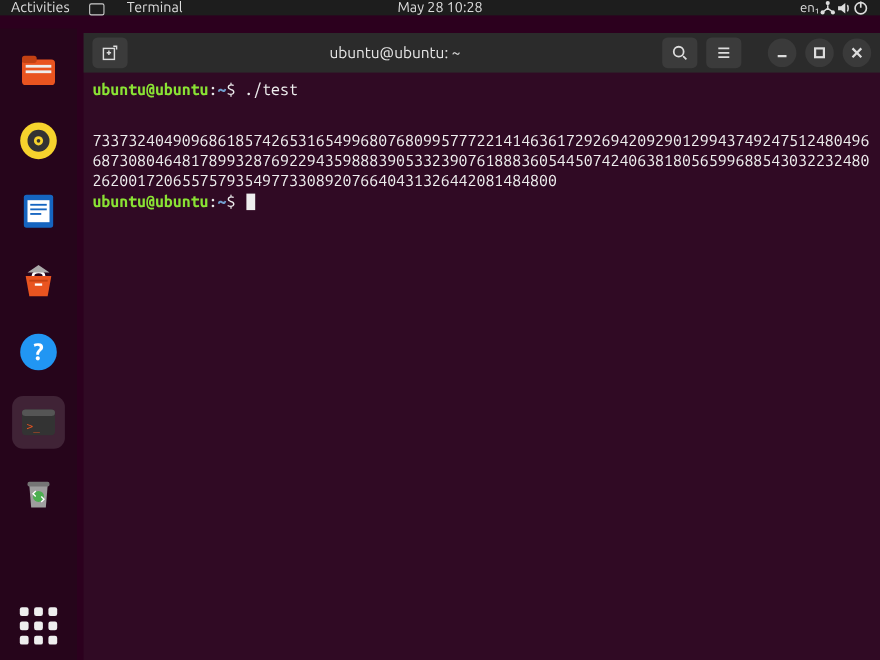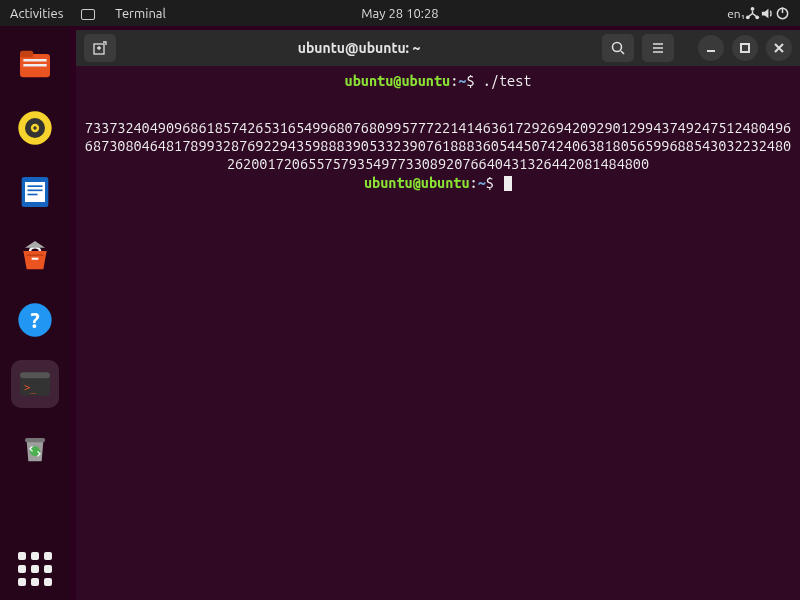--- a/index.html
+++ b/index.html
@@ -5,21 +5,21 @@
     * { margin: 0; padding: 0; box-sizing: border-box; }
     body {
       width: 800px; height: 600px;
       background: #2c001e;
       font-family: Ubuntu, sans-serif;
       overflow: hidden;
       position: relative;
     }
     
     .topbar {
-      height: 26px;
+      height: 14px;
       background: #1d1d1d;
       color: #ddd;
       display: flex;
       align-items: center;
       font-size: 13px;
       padding: 0 10px;
       justify-content: space-between;
     }
     .topbar-left { display: flex; align-items: center; gap: 18px; }
     .topbar-center { position: absolute; left: 50%; transform: translateX(-50%); }
@@ -60,32 +60,31 @@
     }
     .titlebar {
       height: 36px; background: #2b2b2b;
       display: flex; align-items: center; padding: 0 8px; gap: 8px;
     }
     .tb-btn {
       width: 32px; height: 28px; background: #3b3b3b; border-radius: 5px;
       display: flex; align-items: center; justify-content: center;
     }
     .tb-btn svg { width: 16px; height: 16px; fill: #ddd; stroke: #ddd; }
-    .tb-title { flex: 1; text-align: center; color: #e6e6e6; font-size: 14px; font-weight: bold; }
+    .tb-title { flex: 1; text-align: center; color: #e6e6e6; font-size: 14px; font-weight: normal; }
     .win-btn {
       width: 26px; height: 26px; border-radius: 50%; background: #3a3a3a;
       display: flex; align-items: center; justify-content: center;
     }
     .win-btn svg { width: 12px; height: 12px; stroke: #ddd; fill: none; stroke-width: 2; }
     .terminal-body {
       flex: 1; padding: 6px 8px;
       font-family: "Ubuntu Mono","DejaVu Sans Mono",monospace;
       font-size: 14.5px; color: #eee; line-height: 1.25;
       word-break: break-all;
-      text-align: center;
     }
     .prompt-user { color: #8ae234; font-weight: bold; }
     .prompt-path { color: #729fcf; font-weight: bold; }
     .prompt-sym { color: #eee; }
     .cmd { color: #eee; }
     .output { color: #eee; margin-top: 29px; }
     .cursor {
       display: inline-block; width: 8px; height: 15px; background: #eee;
       vertical-align: text-bottom; margin-left: 2px;
     }

